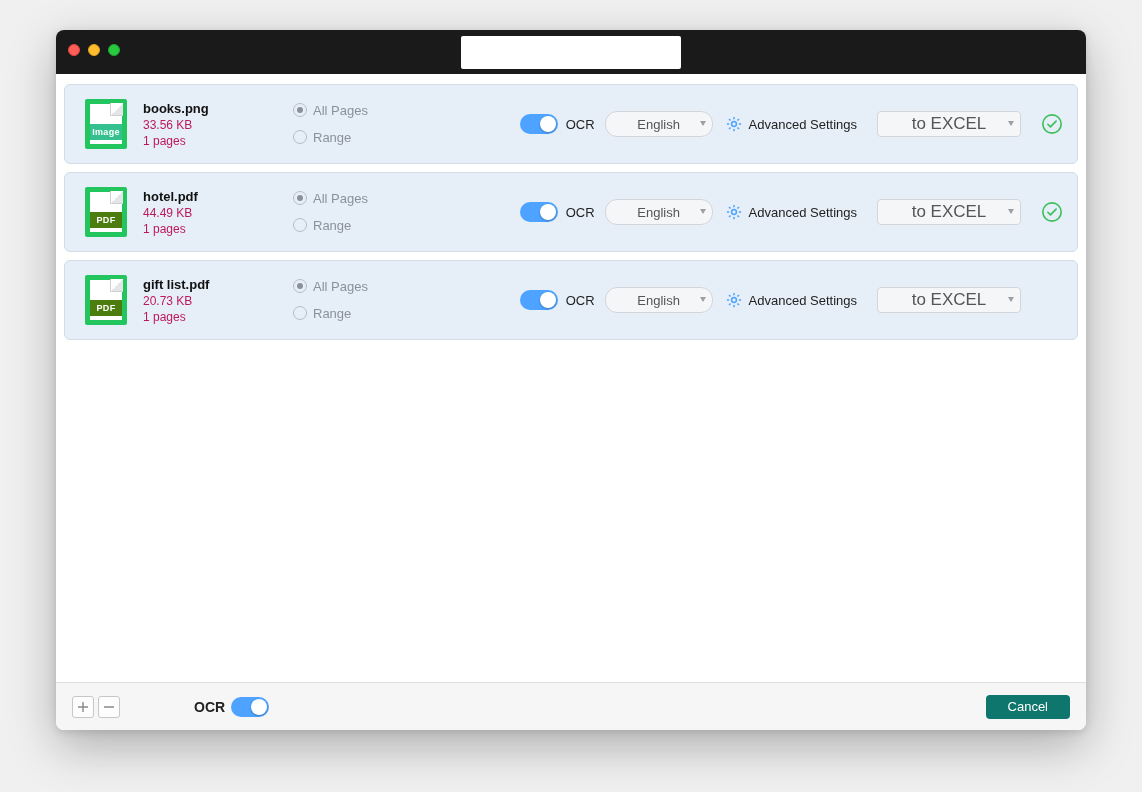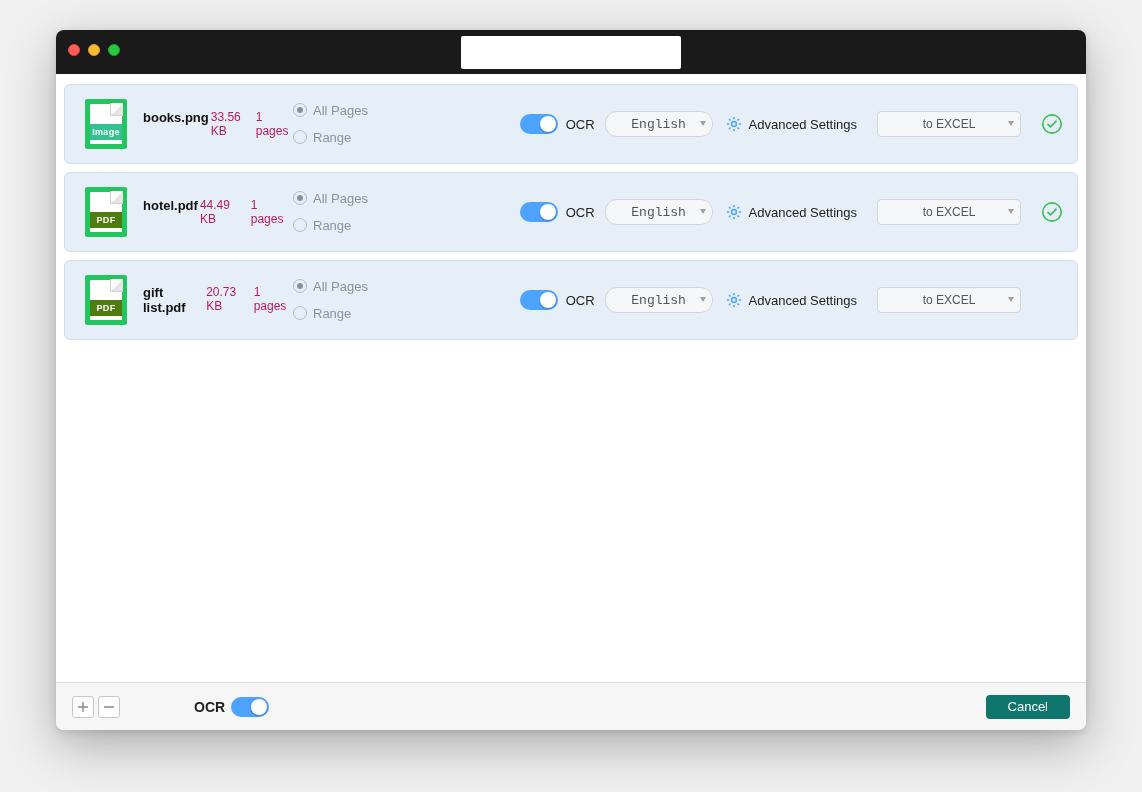--- a/index.html
+++ b/index.html
@@ -90,21 +90,21 @@
     text-align:center;
     width:100%;
     letter-spacing:0.3px;
   }
   .tag-img{ background:#35c08f; }
   .tag-pdf{ background:#4d7c0f; }
 
   .finfo {
     margin-left:16px;
     width:150px;
-    display:flex; 
+    display:flex; flex-direction:column;
     gap:2px;
   }
   .fname{font-size:13px;font-weight:600;color:#111;}
   .fmeta{font-size:12px;color:#be185d;}
 
   .pagesel {
     width:110px;
     display:flex; flex-direction:column; gap:12px;
     color:#8a9199;
     font-size:13px;
@@ -143,21 +143,20 @@
   .lang-select{
     margin-left:10px;
     width:108px;height:26px;
     background:#f5f6f7;
     border:1px solid #d2d6da;
     border-radius:12px;
     display:flex;align-items:center;justify-content:center;
     color:#555;font-size:13px;
     position:relative;
     cursor:pointer;
-    font-family:Liberation Mono, monospace;
   }
   .lang-select .chev{
     position:absolute;right:6px;top:9px;
     width:0;height:0;
     border-left:3px solid transparent;
     border-right:3px solid transparent;
     border-top:5px solid #9aa0a6;
   }
 
   .adv{
@@ -172,21 +171,21 @@
     display:inline-flex;align-items:center;justify-content:center;
   }
 
   .fmt-select{
     margin-left:20px;
     width:144px;height:26px;
     background:#f5f6f7;
     border:1px solid #d2d6da;
     border-radius:4px;
     display:flex;align-items:center;justify-content:center;
-    color:#555;font-size:12px;
+    color:#555;font-size:17px;
     position:relative;
     cursor:pointer;
   }
   .fmt-select .chev{
     position:absolute;right:6px;top:9px;
     width:0;height:0;
     border-left:3px solid transparent;
     border-right:3px solid transparent;
     border-top:5px solid #9aa0a6;
   }

